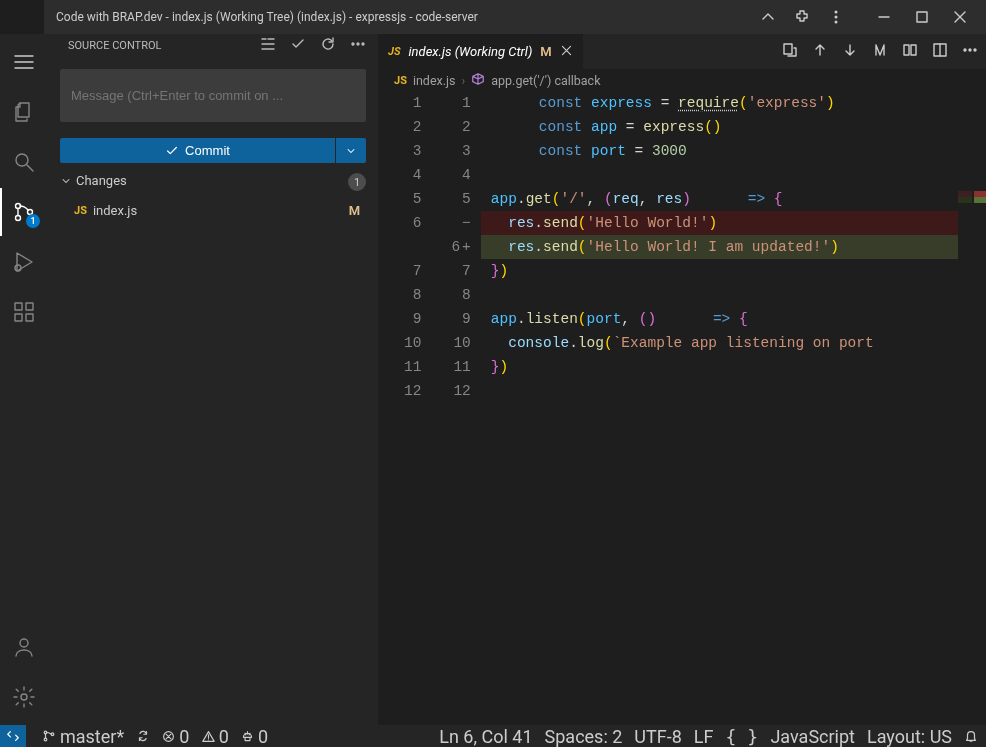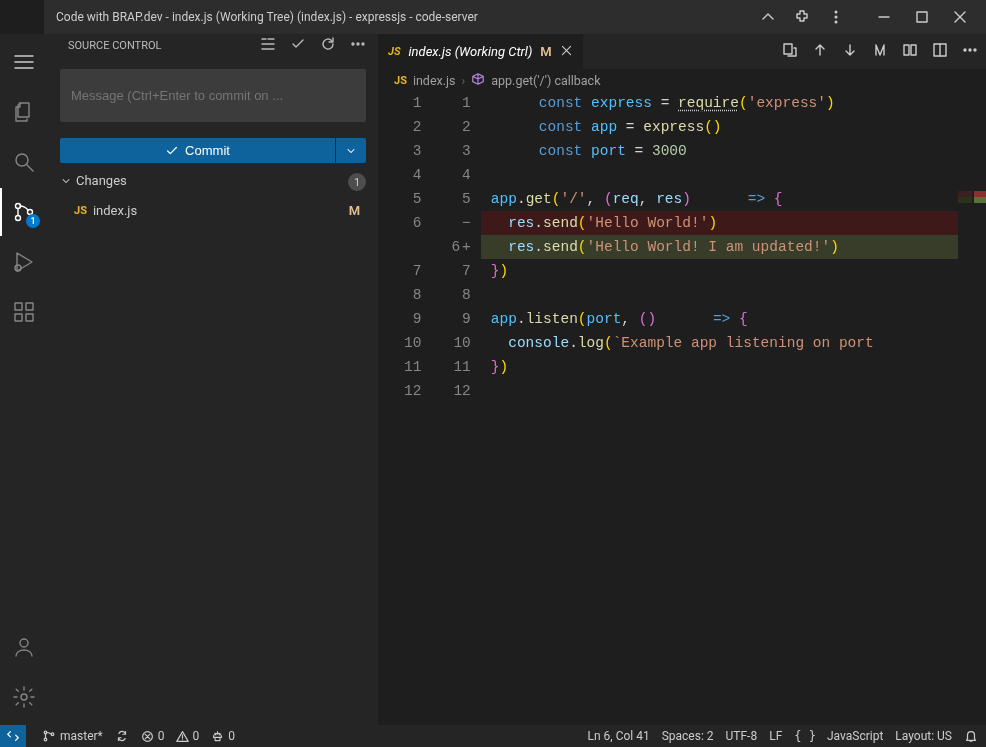--- a/index.html
+++ b/index.html
@@ -68,21 +68,21 @@
   .tok-plain { color:#d4d4d4;}
   .tok-num { color:#b5cea8;}
   .req-under { text-decoration: underline dotted #cccccc; text-underline-offset:3px;}
   .minimap { position:absolute; right:0; top:0; width:28px; height:100%; background:#1e1e1e;}
   .mini-del { position:absolute; right:0; top:100px; width:12px; height:6px; background:#8b2f2f;}
   .mini-add { position:absolute; right:0; top:106px; width:12px; height:6px; background:#57733a;}
   .mini-block-del { position:absolute; right:14px; top:100px; width:14px; height:6px; background:#3a2020;}
   .mini-block-add { position:absolute; right:14px; top:106px; width:14px; height:6px; background:#2a331a;}
   .diffsym { color:#858585; padding-left:2px;}
   
-  .statusbar { height:22px; background:#252526; display:flex; align-items:center; font-size:12px; color:#cccccc; padding:0 8px; justify-content:space-between;}
+  .statusbar { height:22px; background:#252526; display:flex; align-items:center; font-size:18px; color:#cccccc; padding:0 8px; justify-content:space-between;}
   .status-left, .status-right { display:flex; align-items:center; gap:12px;}
   .status-item { display:flex; align-items:center; gap:4px;}
   .remote-ind { background:#0e639c; color:#fff; height:22px; padding:0 6px; display:flex; align-items:center; margin-left:-8px; margin-right:4px;}
   svg { stroke: currentColor; fill: none; stroke-width: 1.4; stroke-linecap:round; stroke-linejoin:round;}
 </style>
 </head>
 <body>
 
 <div class="titlebar">
   <div class="titlebar-title">Code with BRAP.dev - index.js (Working Tree) (index.js) - expressjs - code-server</div>

